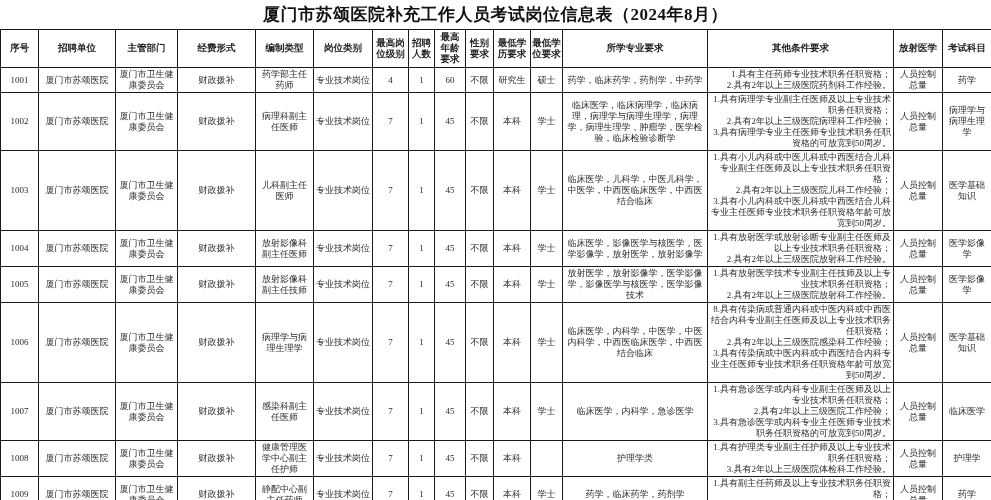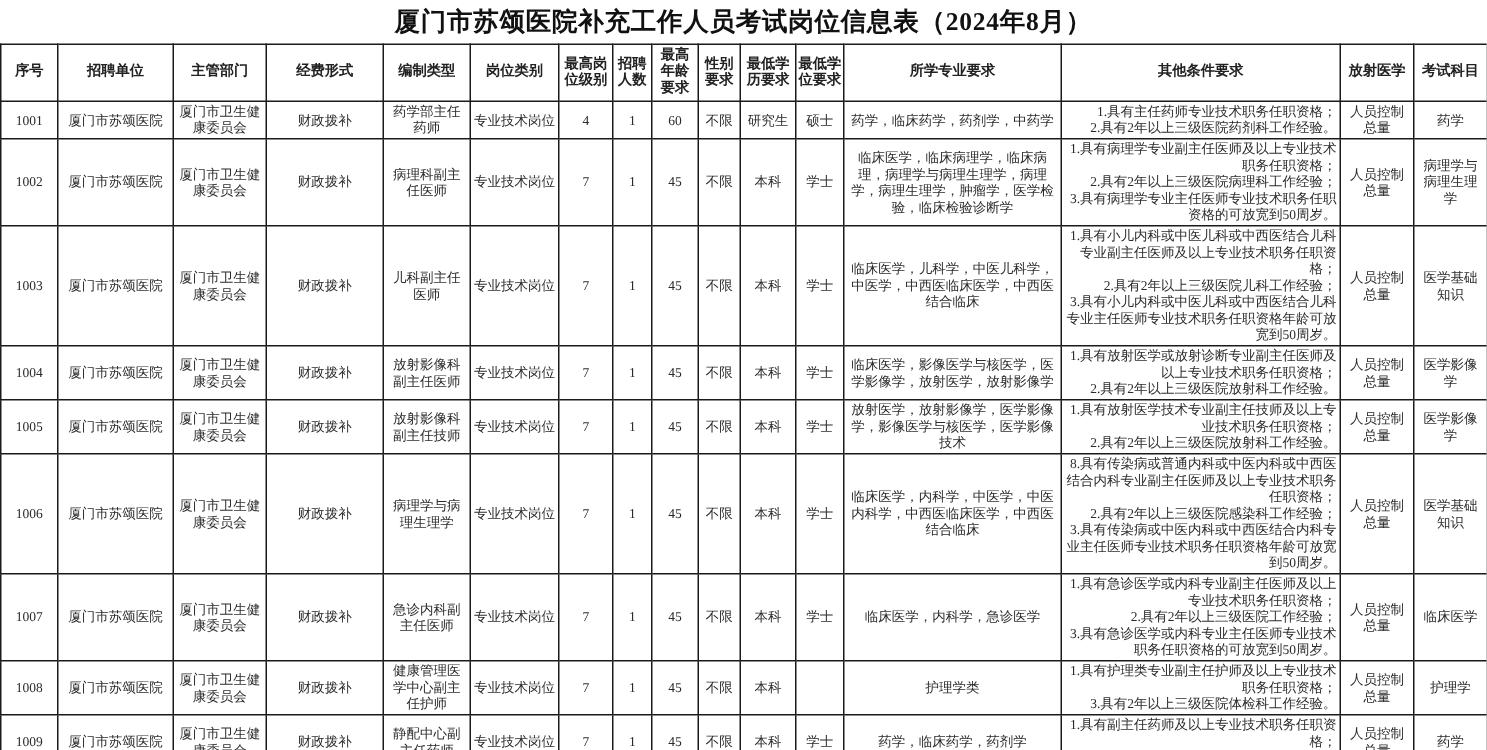--- a/index.html
+++ b/index.html
@@ -232,21 +232,21 @@
 2.具有2年以上三级医院感染科工作经验；
 3.具有传染病或中医内科或中西医结合内科专业主任医师专业技术职务任职资格年龄可放宽到50周岁。</td>
           <td class="col-14">人员控制总量</td>
           <td class="col-15">医学基础知识</td>
         </tr>
         <tr>
           <td class="col-0">1007</td>
           <td class="col-1">厦门市苏颂医院</td>
           <td class="col-2">厦门市卫生健康委员会</td>
           <td class="col-3">财政拨补</td>
-          <td class="col-4">急诊内科副主任医师</td>
+          <td class="col-4">感染科副主任医师</td>
           <td class="col-5">专业技术岗位</td>
           <td class="col-6">7</td>
           <td class="col-7">1</td>
           <td class="col-8">45</td>
           <td class="col-9">不限</td>
           <td class="col-10">本科</td>
           <td class="col-11">学士</td>
           <td class="col-12">临床医学，内科学，急诊医学</td>
           <td class="col-13">1.具有急诊医学或内科专业副主任医师及以上专业技术职务任职资格；
 2.具有2年以上三级医院工作经验；

